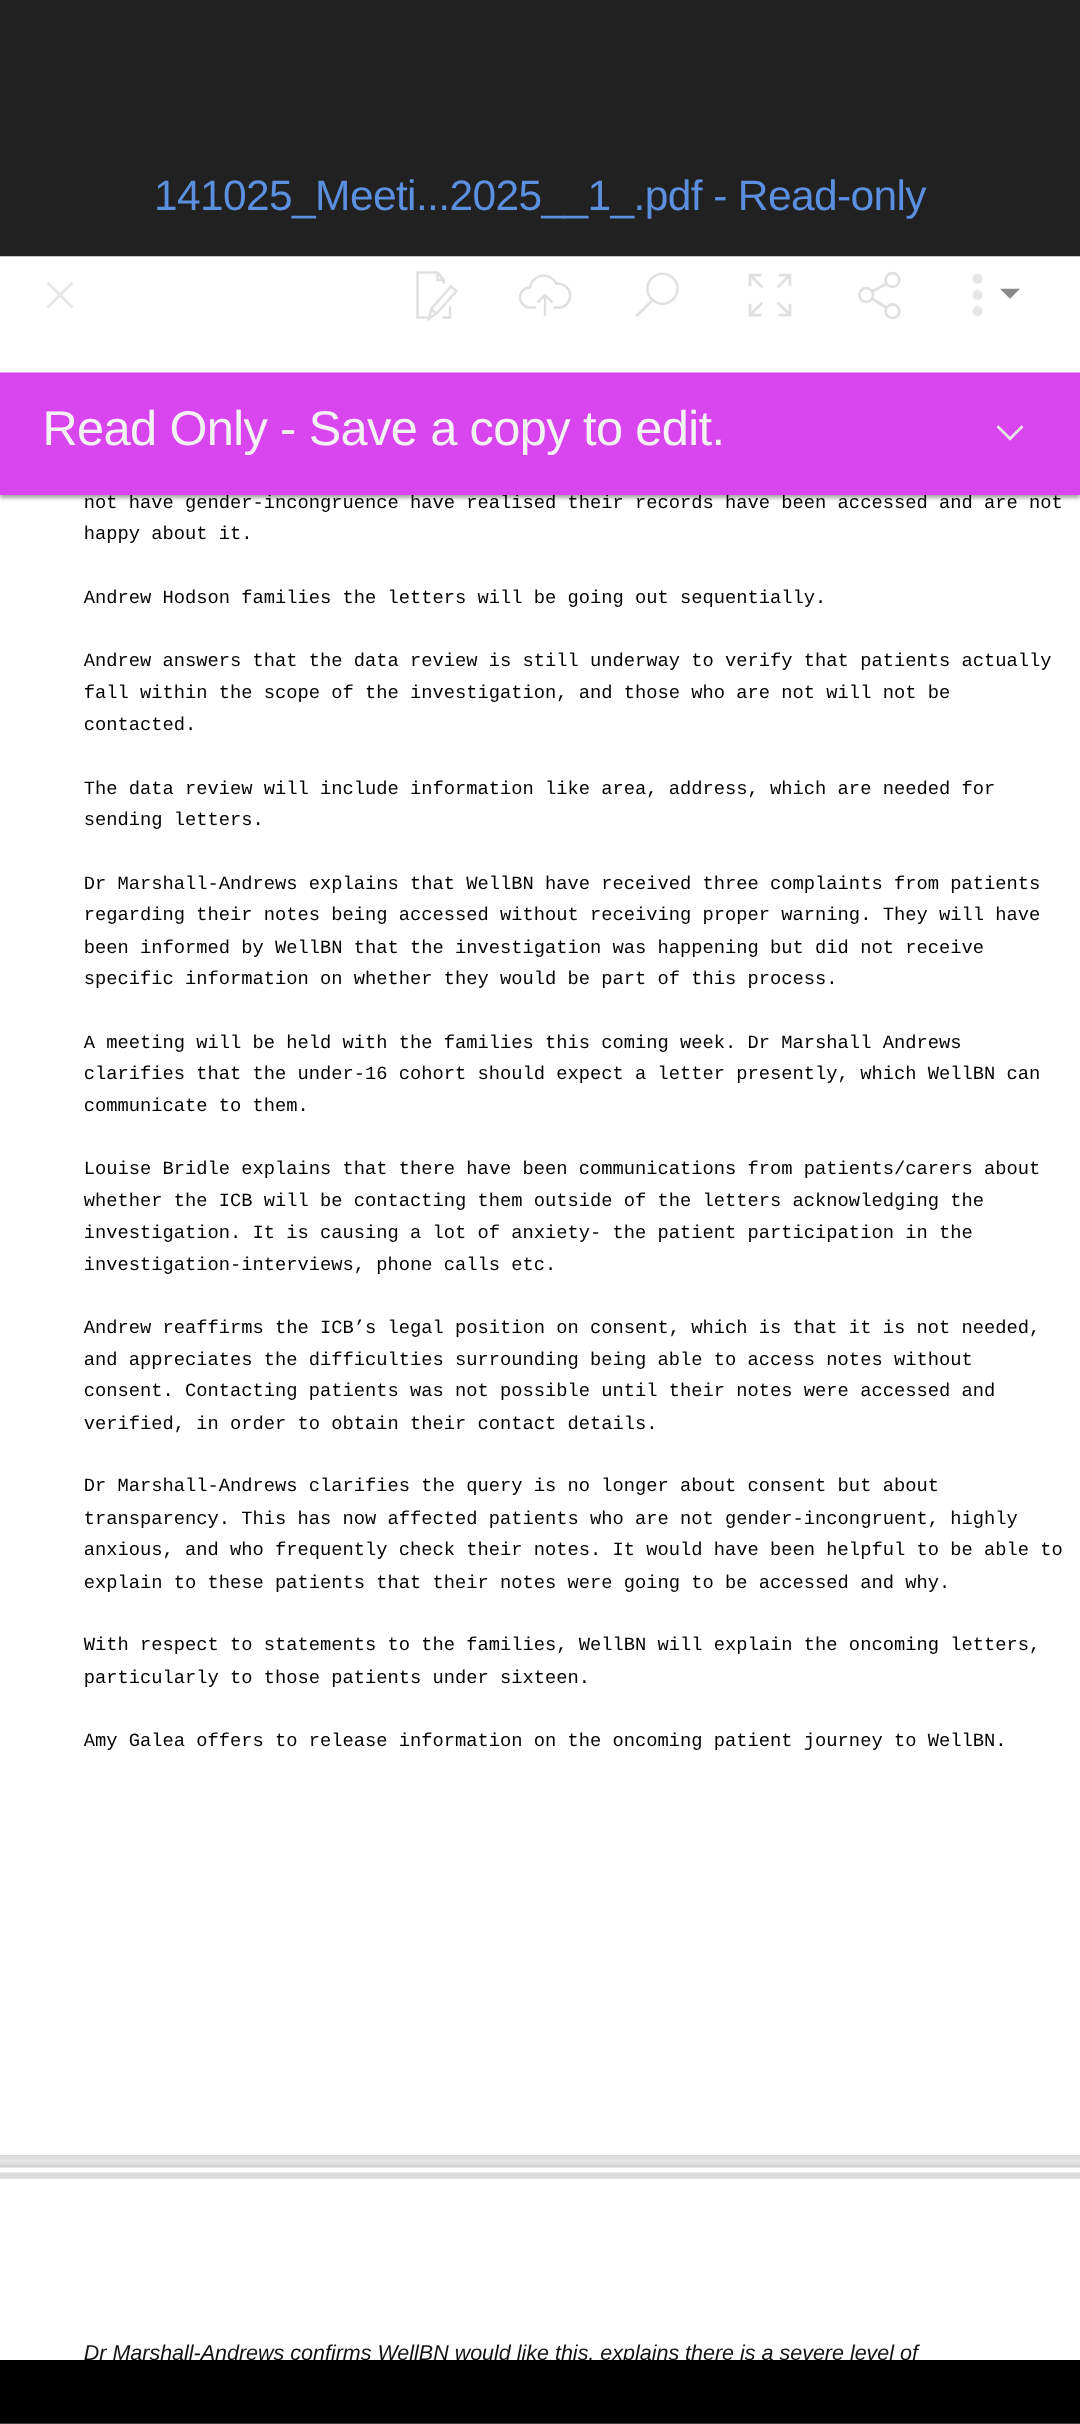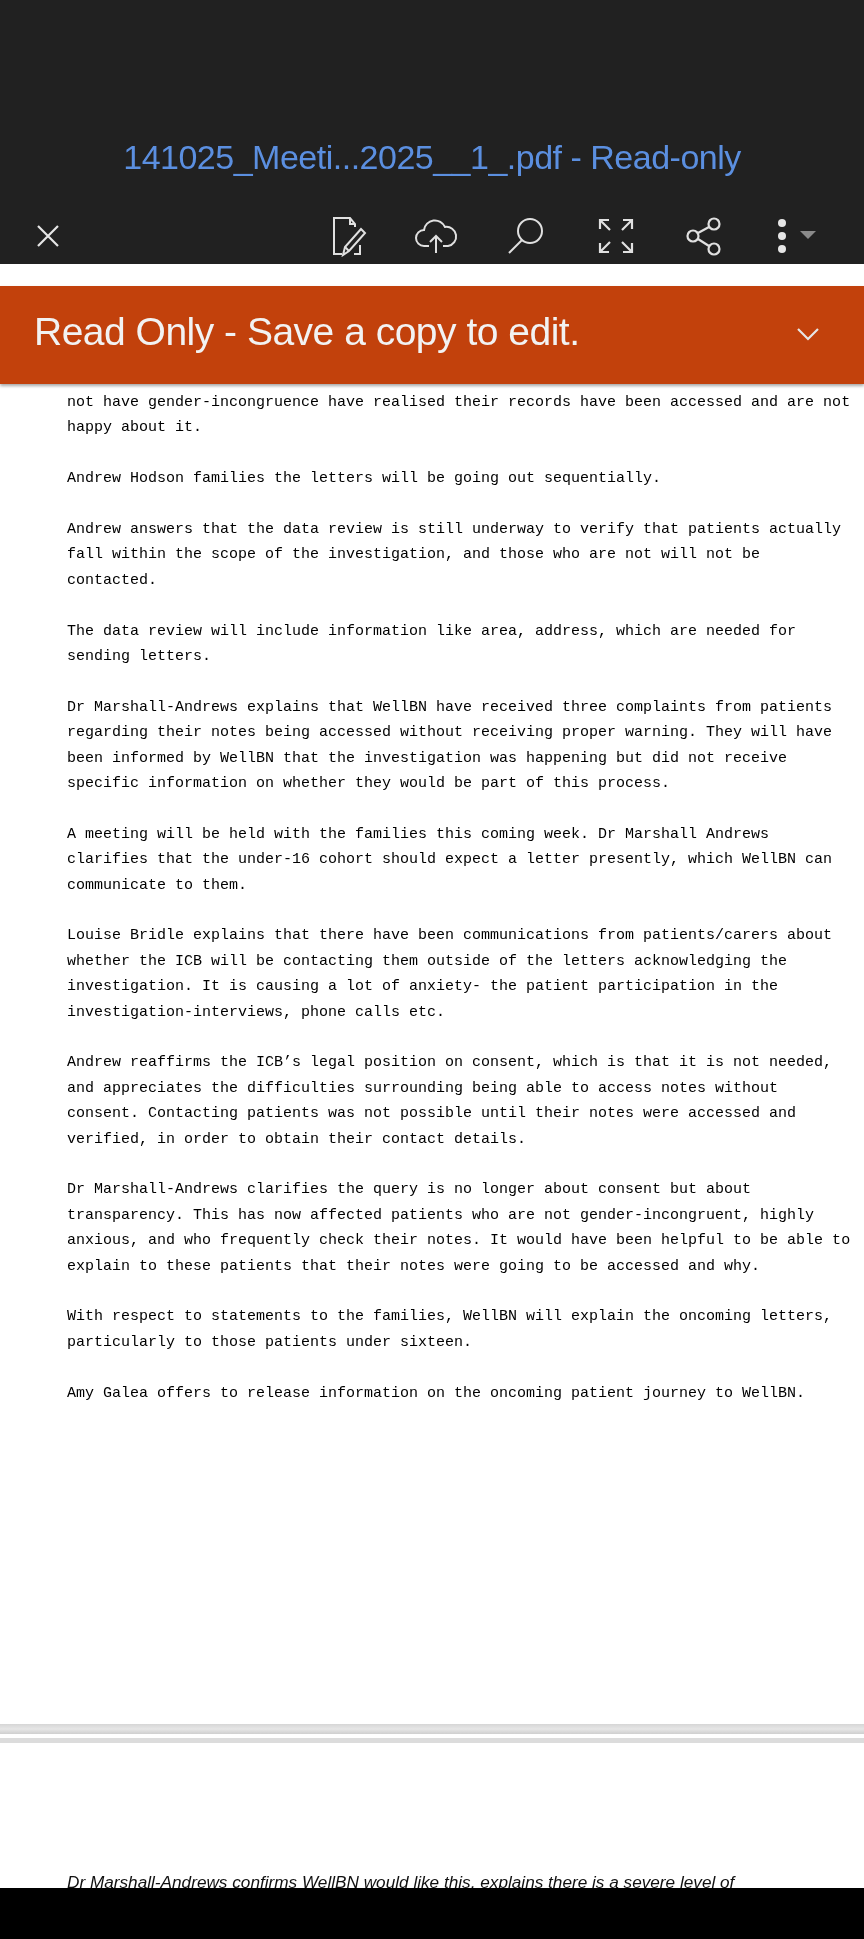--- a/index.html
+++ b/index.html
@@ -1,21 +1,21 @@
 <!DOCTYPE html>
 <html><head>
 <meta charset="utf-8">
 <style>
   html, body { margin:0; padding:0; }
   body { width:864px; height:1939px; position:relative; overflow:hidden; background:#ffffff; font-family:"Liberation Sans", sans-serif; }
-  .topbar { position:absolute; left:0; top:0; width:864px; height:264px; background:#212121; }
+  .topbar { position:absolute; left:0; top:0; width:864px; height:205px; background:#212121; }
   .title { position:absolute; left:0; top:138px; width:864px; text-align:center; color:#5b8fe0; font-family:"Liberation Sans", sans-serif; font-size:34px; letter-spacing:-0.5px; }
   .icon { position:absolute; top:214px; width:44px; height:44px; display:flex; align-items:center; justify-content:center; }
   .icon svg { display:block; }
-  .banner { position:absolute; left:0; top:286px; width:864px; height:98px; background:#c2410c; box-shadow:0 2px 3px rgba(0,0,0,0.35); z-index:2; }
+  .banner { position:absolute; left:0; top:298px; width:864px; height:98px; background:#d946ef; box-shadow:0 2px 3px rgba(0,0,0,0.35); z-index:2; }
   .banner-text { position:absolute; left:34px; top:24px; color:#f2f2f2; font-size:39px; letter-spacing:-0.5px; font-family:"Liberation Sans", sans-serif; }
   .banner-chevron { position:absolute; left:790px; top:30px; width:36px; height:36px; }
   .page1 { position:absolute; left:0; top:384px; width:864px; height:1338px; background:#fff; overflow:hidden; }
   .content { position:absolute; left:67px; top:6px; width:790px; color:#000000; font-family:Liberation Mono, monospace; font-size:15px; line-height:25.4px; }
   .content p { margin:0 0 25.4px 0; }
   .sep { position:absolute; left:0; top:1722px; width:864px; height:26px; background:#fff; }
   .sep .band1 { position:absolute; left:0; top:2px; width:864px; height:10px; background:linear-gradient(#d6d6d6, #e6e6e6 50%, #cfcfcf); }
   .sep .band2 { position:absolute; left:0; top:16px; width:864px; height:5px; background:#dcdcdc; }
   .page2 { position:absolute; left:0; top:1748px; width:864px; height:140px; background:#fff; overflow:hidden;font-style:italic; }
   .page2 .line { position:absolute; left:67px; top:122px; color:#111; font-size:17.2px; line-height:25px; white-space:nowrap; }

